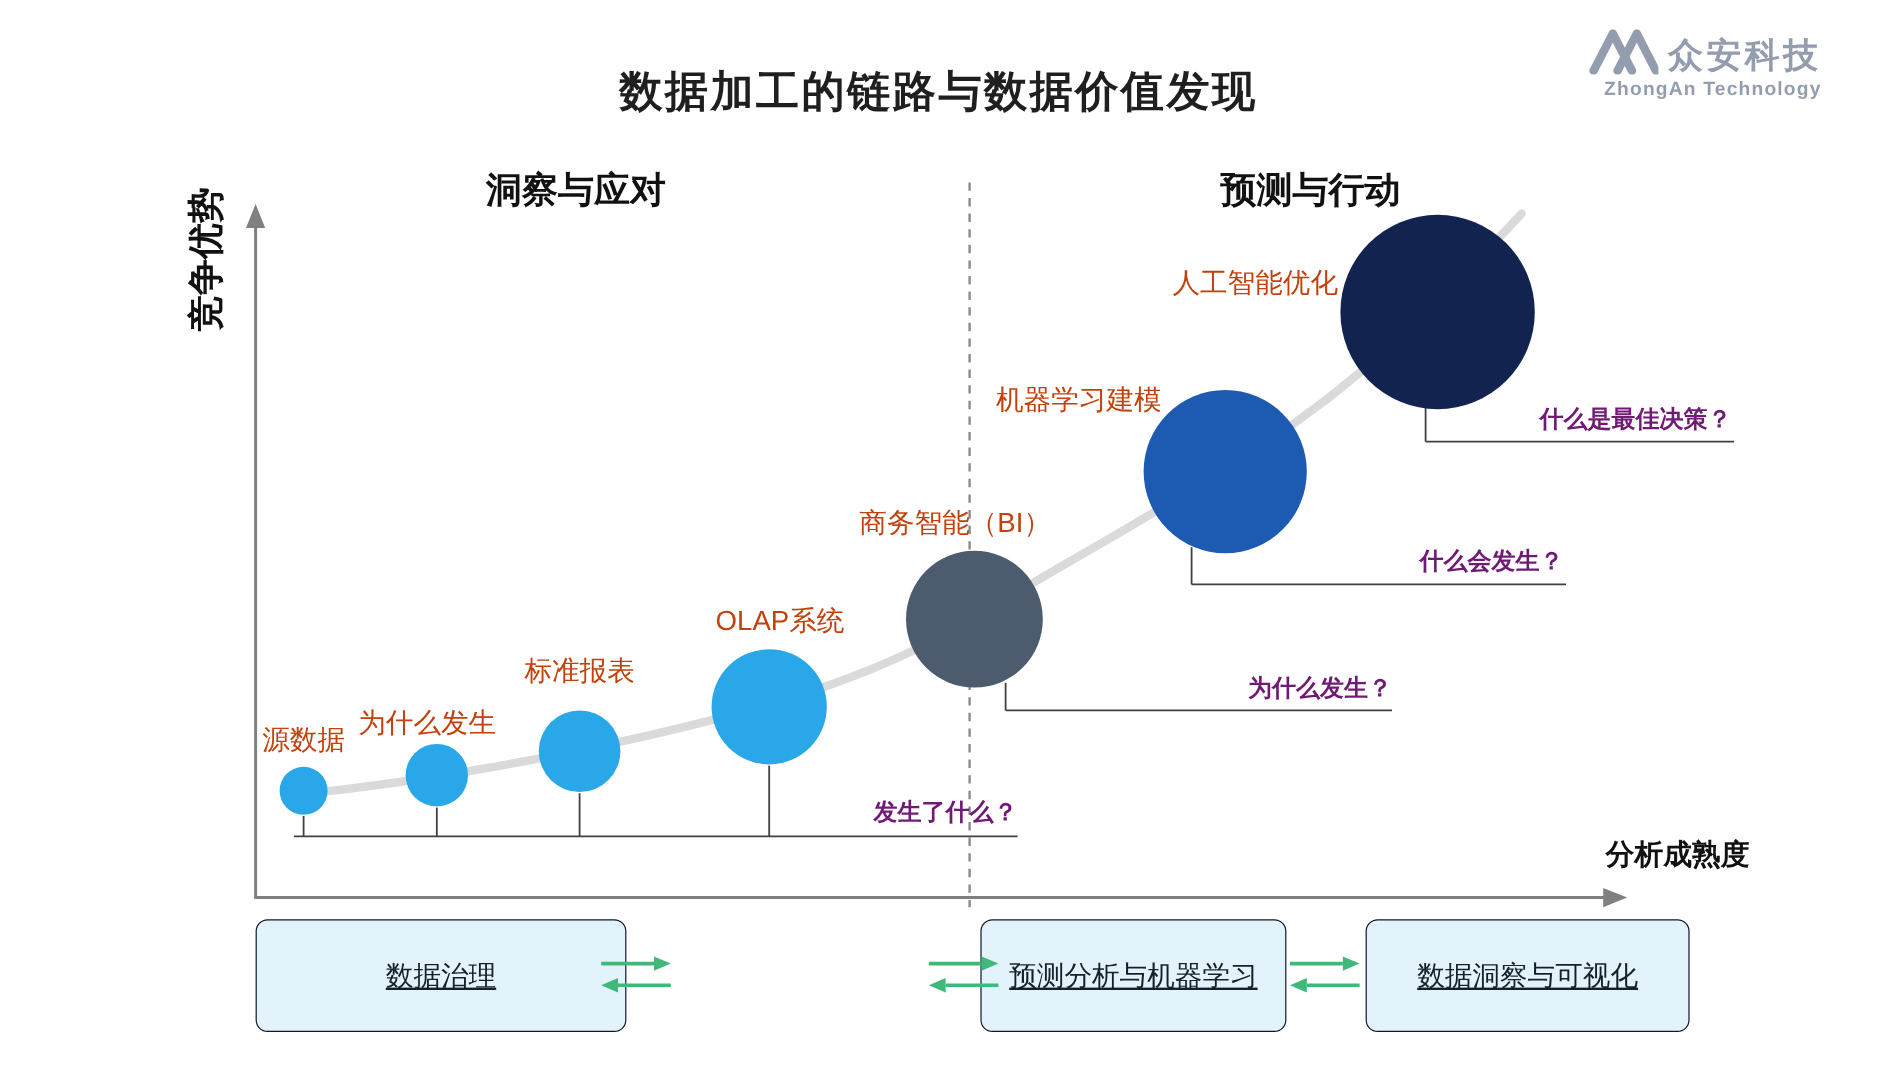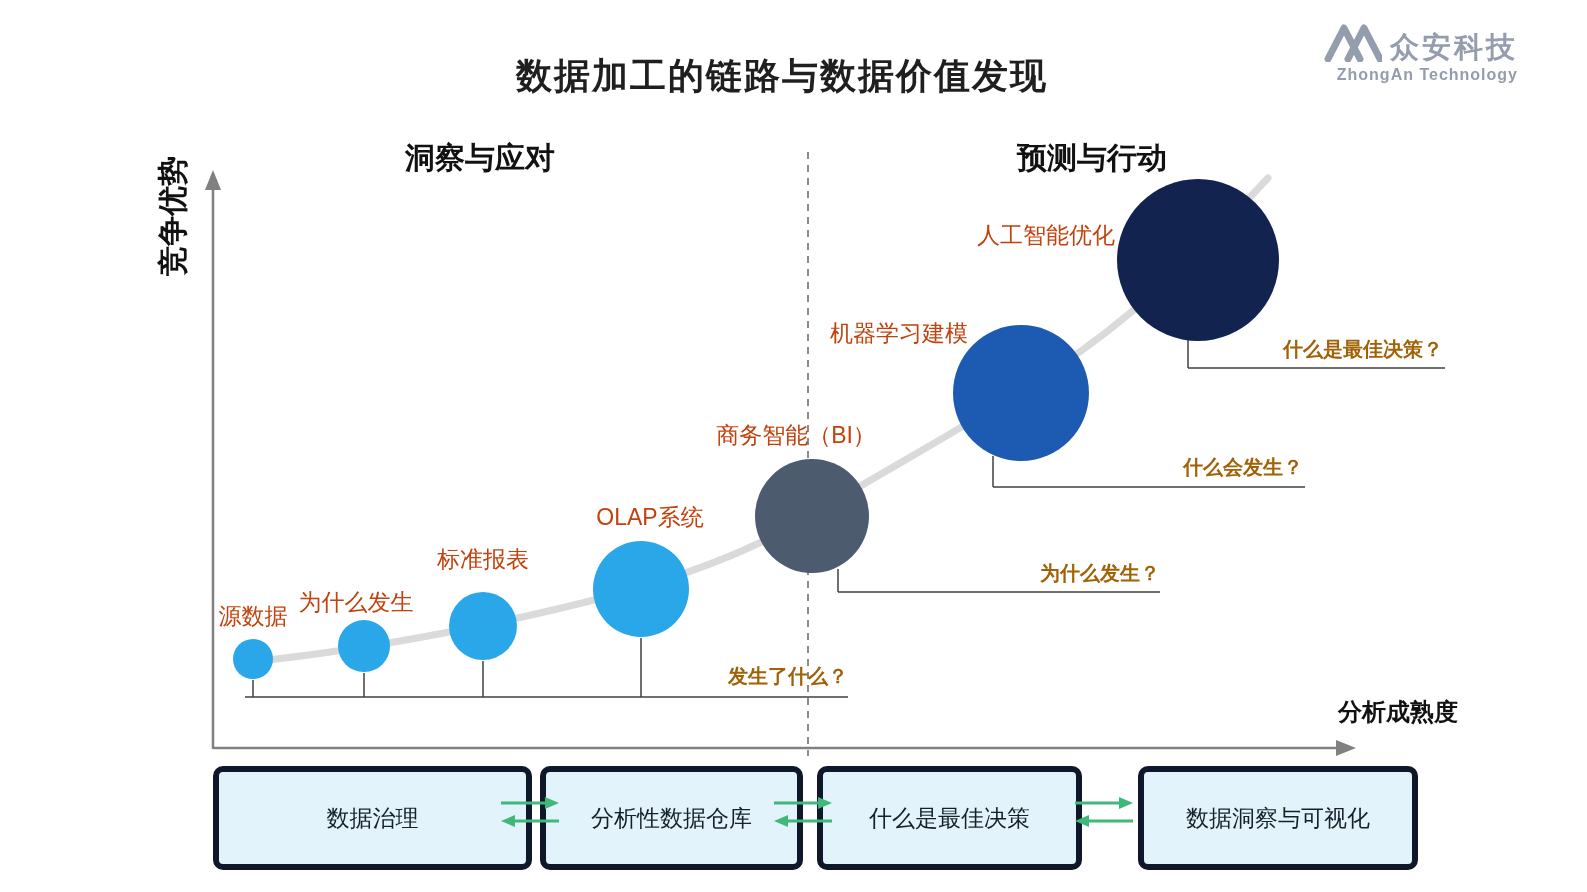--- a/index.html
+++ b/index.html
@@ -24,27 +24,27 @@
     transform:rotate(-90deg); font-size:30px; font-weight:bold; color:#111;
   }
   .x-label { left:1338px; top:696px; font-size:24px; font-weight:bold; color:#111; white-space:nowrap; }
 
   .section { transform:translateX(-50%); font-size:30px; font-weight:bold; color:#111; white-space:nowrap; }
   .section.left  { left:480px;  top:138px; }
   .section.right { left:1092px; top:138px; }
 
   .bubble { position:absolute; border-radius:50%; }
   .blabel { position:absolute; transform:translateX(-50%); white-space:nowrap; font-size:23px; color:#c2410c; }
-  .qlabel { position:absolute; white-space:nowrap; font-size:20px; font-weight:bold; color:#a16207; }
+  .qlabel { position:absolute; white-space:nowrap; font-size:20px; font-weight:bold; color:#701a75; }
 
   .pbox {
     position:absolute; top:766px; height:92px; border-radius:10px;
-    background:#e2f3fb; border:6px solid #0f172a;
+    background:#e2f3fb; border:1px solid #0f172a;
     display:flex; align-items:center; justify-content:center;
-    font-size:23px; color:#15202b;
+    font-size:23px; color:#15202b;text-decoration:underline;
   }
   .layer { left:0; top:0; }
 </style>
 </head>
 <body>
 
 <div class="canvas">
 
   <svg class="abs layer" width="1587" height="892" viewBox="0 0 1587 892">
 
@@ -125,25 +125,22 @@
   <div class="blabel" style="left:1046px; top:220px;">人工智能优化</div>
 
   <div class="qlabel" style="left:728px;  top:663px;">发生了什么？</div>
   <div class="qlabel" style="left:1040px; top:560px;">为什么发生？</div>
   <div class="qlabel" style="left:1183px; top:454px;">什么会发生？</div>
   <div class="qlabel" style="left:1283px; top:336px;">什么是最佳决策？</div>
 
   <div class="pbox" style="left:213px;  width:307px;">
     <span>数据治理</span>
   </div>
-  <div class="pbox" style="left:540px;  width:251px;">
-    <span>分析性数据仓库</span>
-  </div>
   <div class="pbox" style="left:817px;  width:253px;">
-    <span>什么是最佳决策</span>
+    <span>预测分析与机器学习</span>
   </div>
   <div class="pbox" style="left:1138px; width:268px;">
     <span>数据洞察与可视化</span>
   </div>
 
   <svg class="abs" style="left:499px;  top:794px;" width="62" height="36">
     <line x1="2" y1="9" x2="46" y2="9" stroke="#3fb87a" stroke-width="3"></line>
     <polygon points="46,3 46,15 60,9" fill="#3fb87a"></polygon>
     <line x1="16" y1="27" x2="60" y2="27" stroke="#3fb87a" stroke-width="3"></line>
     <polygon points="16,21 16,33 2,27" fill="#3fb87a"></polygon>

